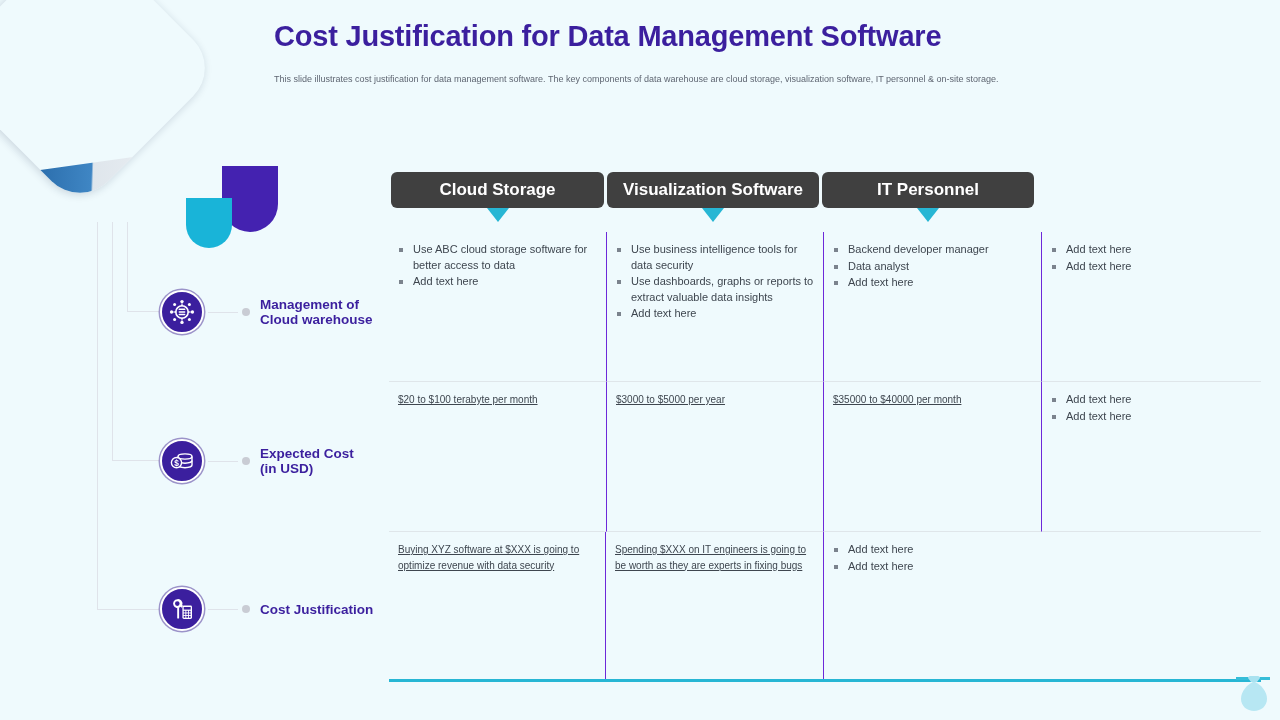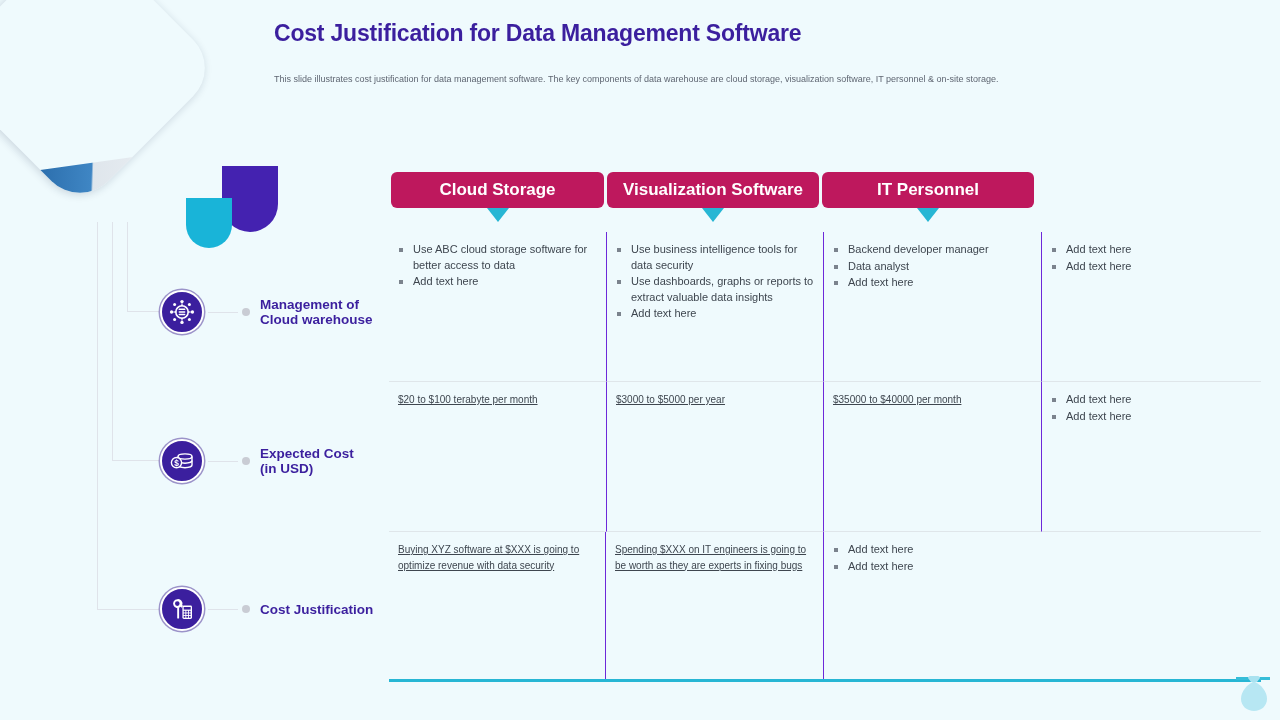--- a/index.html
+++ b/index.html
@@ -87,21 +87,21 @@
     width: 46px; height: 50px;
     background: #19b4d8;
     border-radius: 0 0 23px 23px;
     z-index: 4;
   }
 
   
   #title {
     position: absolute;
     left: 274px; top: 20px;
-    font-size: 23px;
+    font-size: 29px;
     font-weight: bold;
     color: #3b1f9e;
     letter-spacing: -.2px;
     white-space: nowrap;
   }
   #subtitle {
     position: absolute;
     left: 274px; top: 74px;
     width: 890px;
     font-size: 9px;
@@ -171,21 +171,21 @@
     width: 4px; height: 4px;
     background: #7b838d;
   }
   p.plain { font-size: 10px; color: #3e464f; line-height: 15.5px; text-decoration: underline; }
 
   
   #tabs { position: absolute; left: 389px; top: 172px; width: 872px; height: 60px; }
   .tab {
     position: absolute; top: 0;
     height: 36px;
-    background: #be185d;
+    background: #404040;
     border-radius: 6px;
     display: flex; align-items: center; justify-content: center;
     color: #ffffff; font-size: 17px; font-weight: bold;
     white-space: nowrap;
   }
   .tab .notch {
     position: absolute; left: 50%; top: 36px;
     width: 0; height: 0; margin-left: -11px;
     border-left: 11px solid transparent;
     border-right: 11px solid transparent;

